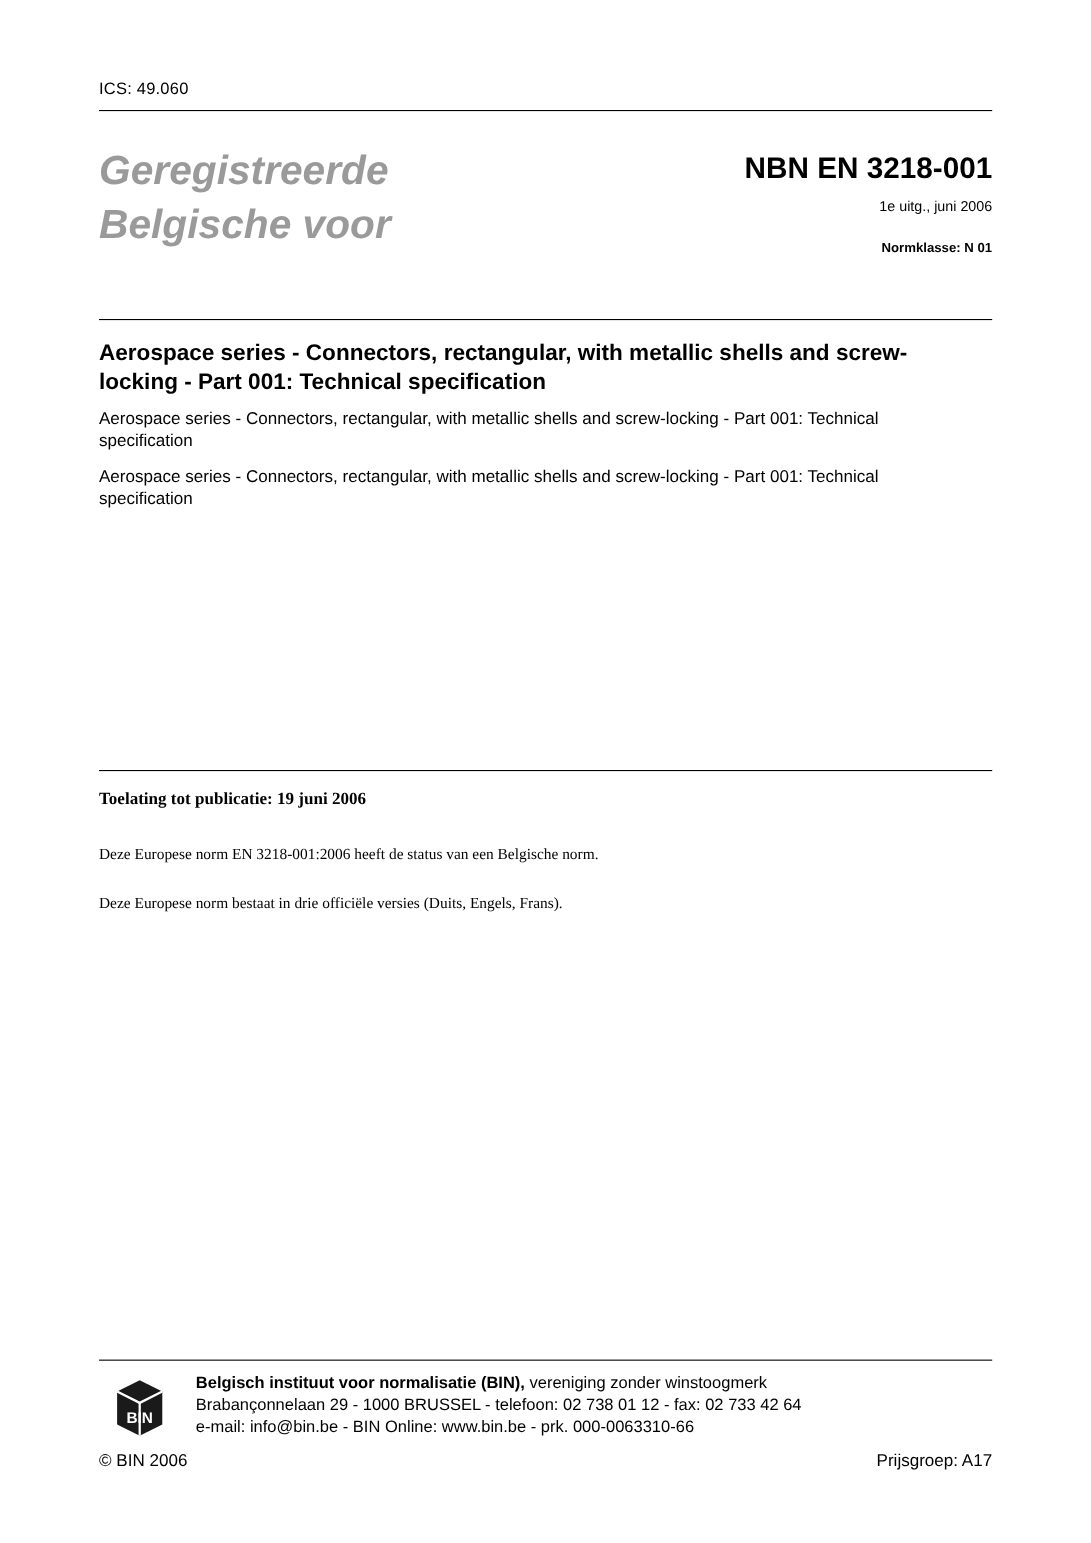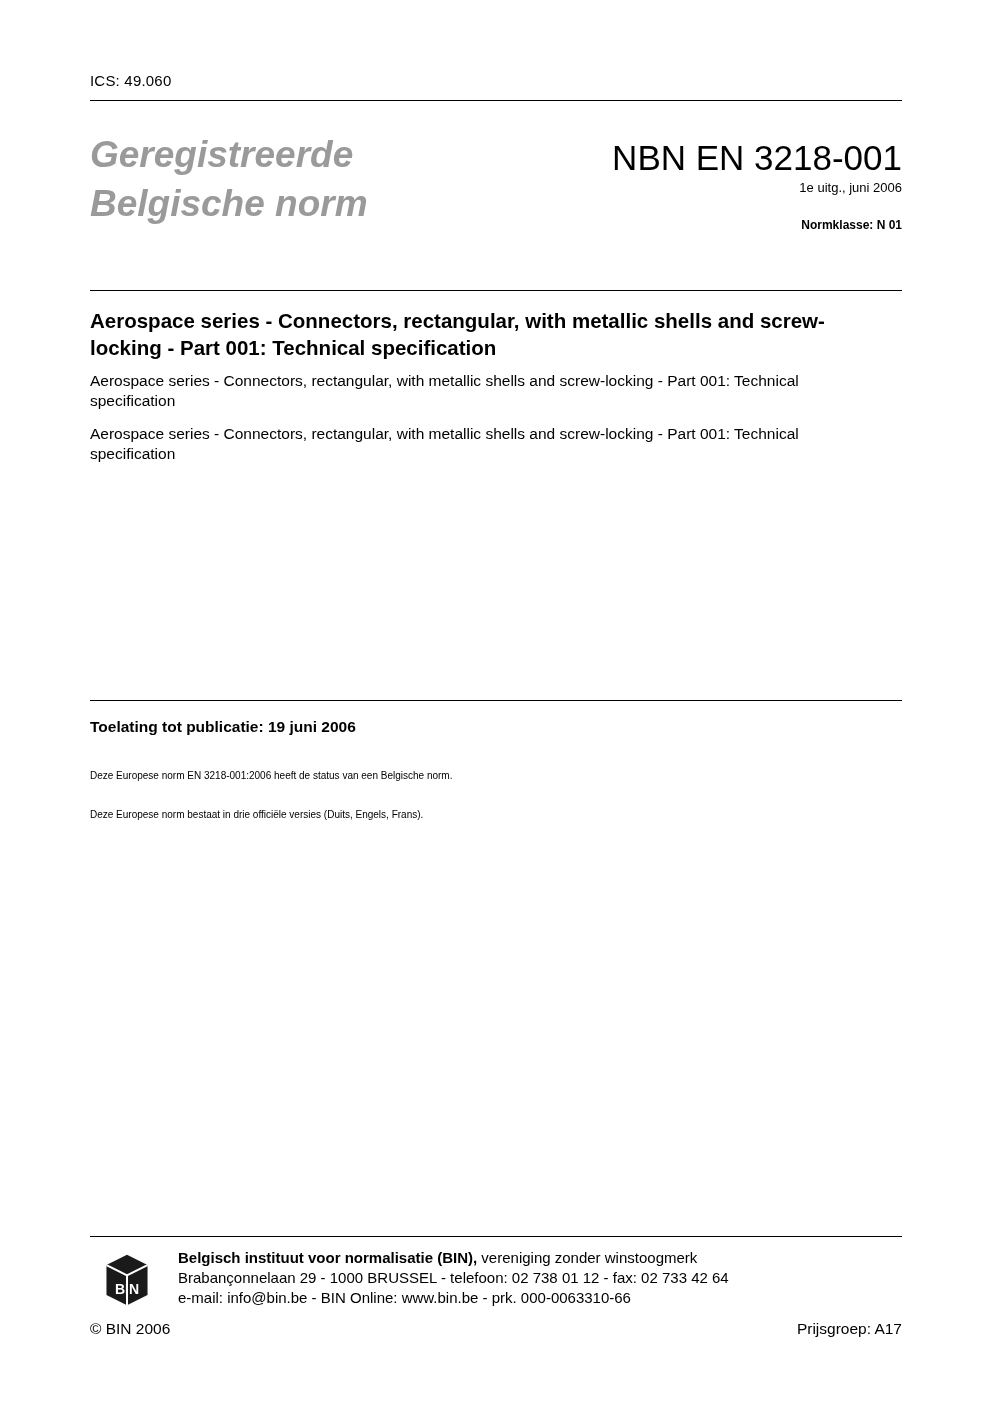--- a/index.html
+++ b/index.html
@@ -65,22 +65,22 @@
     font-style: italic;
     color: #9a9a9a;
     line-height: 1.33;
     letter-spacing: 0px;
     white-space: pre-line;
   }
   .std-number {
     position: absolute;
     right: 0;
     top: 8px;
-    font-size: 35px;
-    font-weight: normal;
+    font-size: 27px;
+    font-weight: bold;
     text-align: right;
     letter-spacing: 0px;
   }
   .std-edition {
     position: absolute;
     right: 0;
     top: 50px;
     font-size: 13px;
     text-align: right;
   }
@@ -112,28 +112,29 @@
     margin: 0 0 12px 0;
     max-width: 790px;
   }
 
   
   .publ {
     position: absolute;
     top: 718px;
     left: 0;
     width: 805px;
+    font-family: Liberation Serif, serif;
   }
   .publ-date {
     font-size: 15.5px;
     font-weight: bold;
     margin: 0 0 34px 0;
   }
   .publ-p {
-    font-size: 10px;
+    font-size: 14px;
     margin: 0 0 28px 0;
   }
 
   
   .footer-block {
     position: absolute;
     top: 1248px;
     left: 0;
     width: 812px;
   }
@@ -174,21 +175,21 @@
 <body>
 
 <div class="page">
   <div class="content">
 
     <div class="ics">ICS: 49.060</div>
     <div class="rule rule-top"></div>
 
     <div class="masthead">
       <div class="grn-title">Geregistreerde
-Belgische norm</div>
+Belgische voor</div>
       <div class="std-number">NBN EN 3218-001</div>
       <div class="std-edition">1e uitg., juni 2006</div>
       <div class="std-class">Normklasse: N 01</div>
     </div>
 
     <div class="rule rule-mid"></div>
 
     <div class="titles">
       <p class="title-main">Aerospace series - Connectors, rectangular, with metallic shells and screw-locking - Part 001: Technical specification</p>
       <p class="title-alt">Aerospace series - Connectors, rectangular, with metallic shells and screw-locking - Part 001: Technical specification</p>

